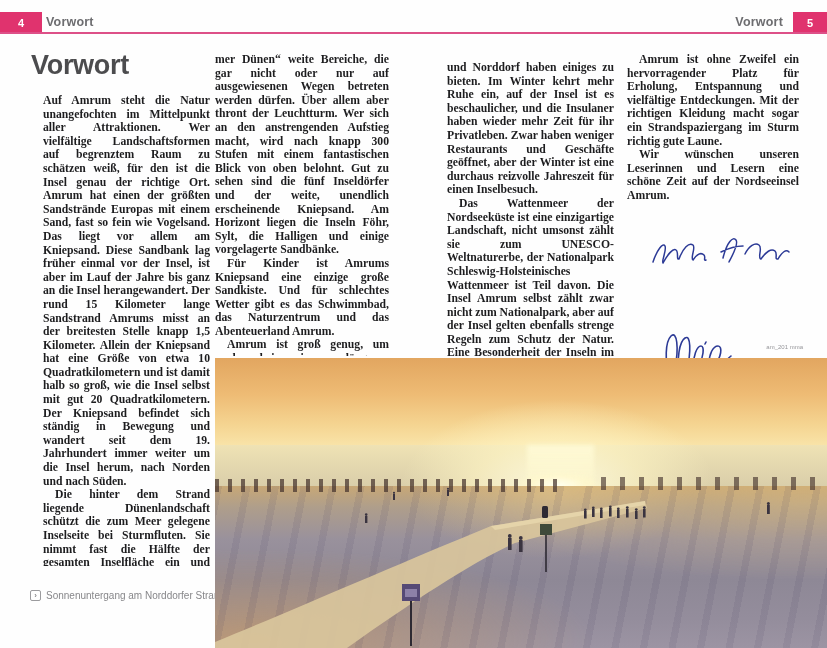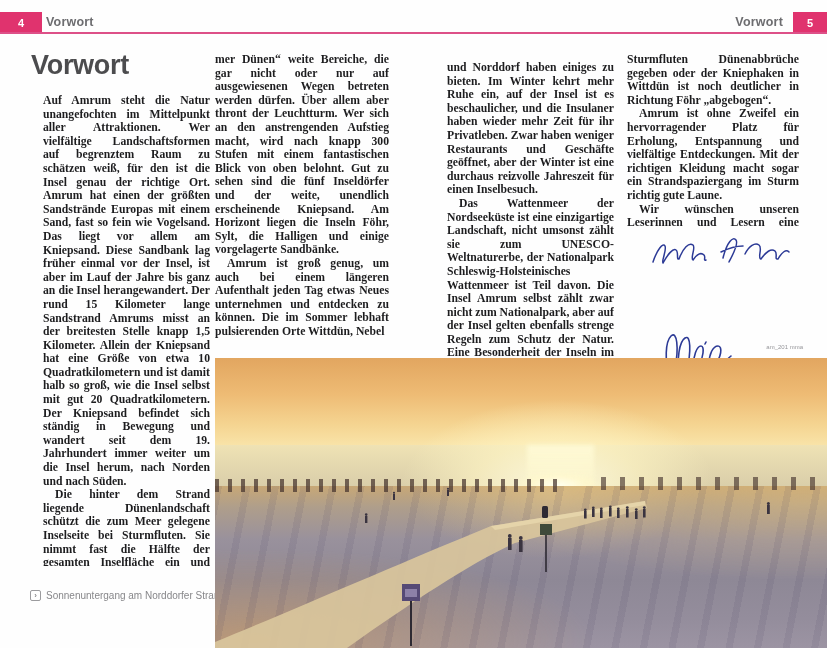--- a/index.html
+++ b/index.html
@@ -83,28 +83,28 @@
 
   <h1 class="page-title">Vorwort</h1>
 
   <div class="col col1">
     <p>Auf Amrum steht die Natur unangefochten im Mittelpunkt aller Attraktionen. Wer vielfältige Landschaftsformen auf begrenztem Raum zu schätzen weiß, für den ist die Insel genau der richtige Ort. Amrum hat einen der größten Sandstrände Europas mit einem Sand, fast so fein wie Vogelsand. Das liegt vor allem am Kniepsand. Diese Sandbank lag früher einmal vor der Insel, ist aber im Lauf der Jahre bis ganz an die Insel herangewandert. Der rund 15 Kilometer lange Sandstrand Amrums misst an der breitesten Stelle knapp 1,5 Kilometer. Allein der Kniepsand hat eine Größe von etwa 10 Quadratkilometern und ist damit halb so groß, wie die Insel selbst mit gut 20 Quadratkilometern. Der Kniepsand befindet sich ständig in Bewegung und wandert seit dem 19. Jahrhundert immer weiter um die Insel herum, nach Norden und nach Süden.</p>
     <p class="indent">Die hinter dem Strand liegende Dünenlandschaft schützt die zum Meer gelegene Inselseite bei Sturmfluten. Sie nimmt fast die Hälfte der gesamten Inselfläche ein und besteht nahezu vollständig aus Weißdünen. Auf keiner Nordseeinsel gibt es zudem so große Bäume wie im Amrumer Wald.</p>
 
   </div>
   <div class="col col2">
     <p>mer Dünen“ weite Bereiche, die gar nicht oder nur auf ausgewiesenen Wegen betreten werden dürfen. Über allem aber thront der Leuchtturm. Wer sich an den anstrengenden Aufstieg macht, wird nach knapp 300 Stufen mit einem fantastischen Blick von oben belohnt. Gut zu sehen sind die fünf Inseldörfer und der weite, unendlich erscheinende Kniepsand. Am Horizont liegen die Inseln Föhr, Sylt, die Halligen und einige vorgelagerte Sandbänke.</p>
+    <p class="indent">Für Kinder ist Amrums Kniepsand eine einzige große Sandkiste. Und für schlechtes Wetter gibt es das Schwimmbad, das Naturzentrum und das Abenteuerland Amrum.</p>
     <p class="indent">Amrum ist groß genug, um auch bei einem längeren Aufenthalt jeden Tag etwas Neues unternehmen und entdecken zu können. Die im Sommer lebhaft pulsierenden Orte Wittdün, Nebel</p>
   </div>
   <div class="col col3">
     <p>und Norddorf haben einiges zu bieten. Im Winter kehrt mehr Ruhe ein, auf der Insel ist es beschaulicher, und die Insulaner haben wieder mehr Zeit für ihr Privatleben. Zwar haben weniger Restaurants und Geschäfte geöffnet, aber der Winter ist eine durchaus reizvolle Jahreszeit für einen Inselbesuch.</p>
     <p class="indent">Das Wattenmeer der Nordseeküste ist eine einzigartige Landschaft, nicht umsonst zählt sie zum UNESCO-Weltnaturerbe, der Nationalpark Schleswig-Holsteinisches Wattenmeer ist Teil davon. Die Insel Amrum selbst zählt zwar nicht zum Nationalpark, aber auf der Insel gelten ebenfalls strenge Regeln zum Schutz der Natur. Eine Besonderheit der Inseln im nordfriesischen Wattenmeer ist ihre stete Veränderung. Wer mehrfach auf Amrum war, wird das beobachten können. Hier entsteht ein neuer Dünengürtel, dort hat es durch</p>
   </div>
   <div class="col col4">
-    <p>Sturmfluten Dünenabbrüche gegeben oder der Kniephaken in Wittdün ist noch deutlicher in Richtung Föhr „abgebogen“.</p>
     <p class="indent">Amrum ist ohne Zweifel ein hervorragender Platz für Erholung, Entspannung und vielfältige Entdeckungen. Mit der richtigen Kleidung macht sogar ein Strandspaziergang im Sturm richtig gute Laune.</p>
     <p class="indent">Wir wünschen unseren Leserinnen und Lesern eine schöne Zeit auf der Nordseeinsel Amrum.</p>
   </div>
 
   <div class="signatures">
     <svg width="170" height="116" viewBox="0 0 170 116">
       <g fill="none" stroke="#2c3a96" stroke-width="1.5" stroke-linecap="round">
         <path d="M18,34 C22,22 28,14 30,18 C32,22 26,34 28,35 C33,26 38,20 41,22 C44,24 41,32 44,31 C48,20 54,14 58,17 C61,20 55,30 58,32 C62,26 66,24 69,27 C71,29 68,33 71,32"></path>
         <path d="M88,30 C92,14 98,8 101,12 C104,16 96,30 94,34 M86,24 C94,20 102,18 108,18"></path>
         <path d="M110,26 C114,18 120,14 124,17 C128,20 122,30 126,31 C131,24 136,20 140,23 C143,26 139,32 143,31 C147,24 151,21 154,24"></path>

